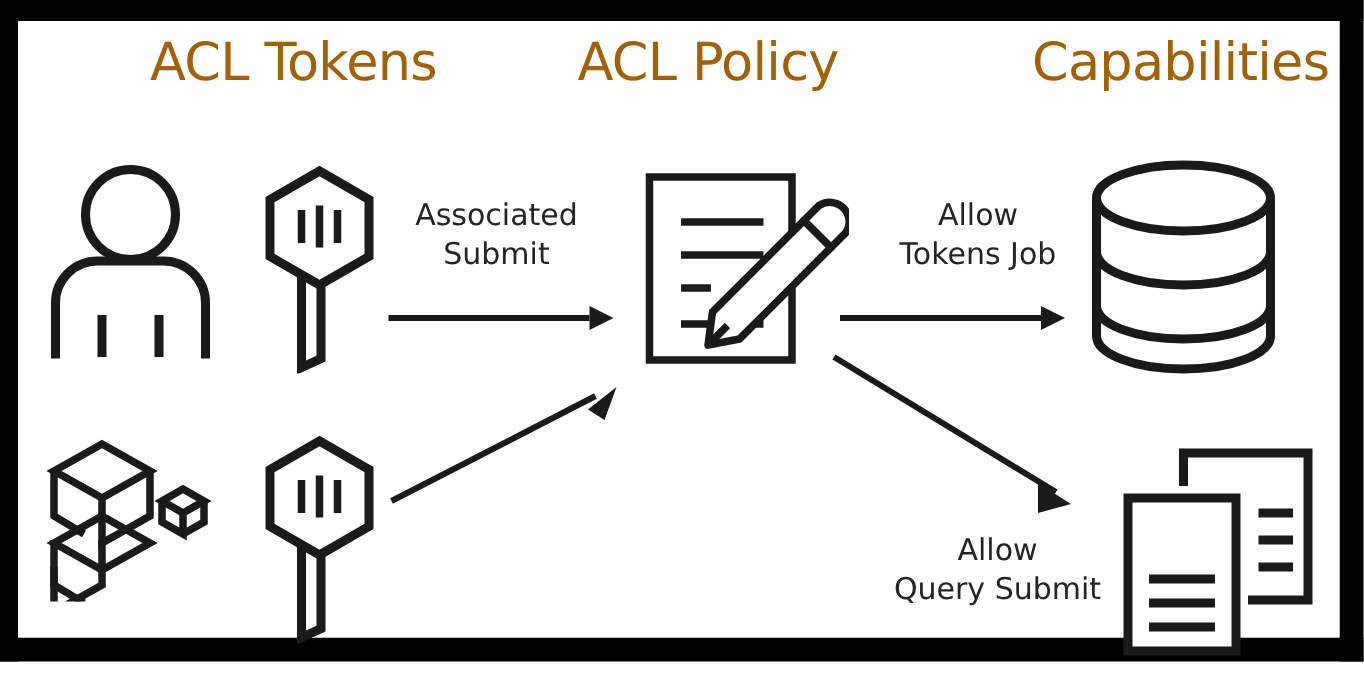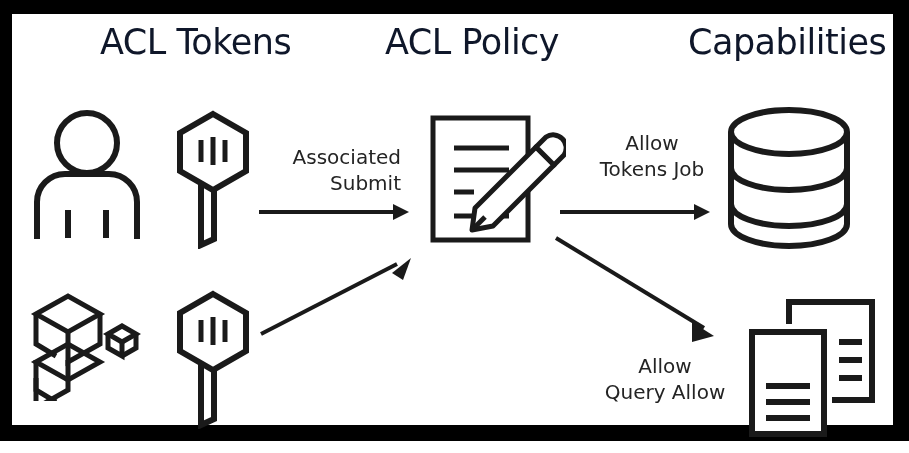--- a/index.html
+++ b/index.html
@@ -54,21 +54,21 @@
     width: 881px;
     height: 411px;
     background: #ffffff;
   }
 
   .hdr {
     position: absolute;
     font-family: "DejaVu Sans", sans-serif;
     font-size: 35px;
     font-weight: 400;
-    color: #0f172a;
+    color: #a16207;
     white-space: nowrap;
     letter-spacing: -0.5px;
   }
 
   .edge-label {
     position: absolute;
     font-family: "DejaVu Sans", sans-serif;
     font-size: 20px;
     color: #242424;
     text-align: center;
@@ -142,21 +142,21 @@
     <div class="icon-box" style="left:158px; top:272px;">
       <svg width="86" height="143" viewBox="0 0 86 143">
         <path d="M43 8 L76 27 L76 65 L43 84 L10 65 L10 27 Z" fill="none" stroke="#1a1a1a" stroke-width="6" stroke-linejoin="miter"></path>
         <line x1="31" y1="34" x2="31" y2="56" stroke="#1a1a1a" stroke-width="5"></line>
         <line x1="43" y1="31" x2="43" y2="59" stroke="#1a1a1a" stroke-width="5"></line>
         <line x1="55" y1="34" x2="55" y2="56" stroke="#1a1a1a" stroke-width="5"></line>
         <path d="M31 78 L31 139 L44 133 L44 84" fill="none" stroke="#1a1a1a" stroke-width="6" stroke-linejoin="miter"></path>
       </svg>
     </div>
 
-    <div class="edge-label" style="left:249px; top:131px; width:140px;text-align:right;">
+    <div class="edge-label" style="left:249px; top:117px; width:140px;">
       <div>Associated</div>
       <div>Submit</div>
     </div>
 
     <div class="arrow-box" style="left:245px; top:188px;">
       <svg width="155" height="20" viewBox="0 0 155 20">
         <line x1="2" y1="10" x2="136" y2="10" stroke="#1a1a1a" stroke-width="4"></line>
         <path d="M136 2 L152 10 L136 18 Z" fill="#1a1a1a"></path>
       </svg>
     </div>
@@ -200,21 +200,21 @@
 
     <div class="arrow-box" style="left:540px; top:218px;">
       <svg width="180" height="120" viewBox="0 0 180 120">
         <line x1="4" y1="6" x2="152" y2="96" stroke="#1a1a1a" stroke-width="4"></line>
         <path d="M140 90 L162 104 L140 110 Z" fill="#1a1a1a"></path>
       </svg>
     </div>
 
     <div class="edge-label" style="left:563px; top:340px; width:180px;">
       <div>Allow</div>
-      <div>Query Allow</div>
+      <div>Query Submit</div>
     </div>
 
     <div class="icon-box" style="left:712px; top:90px;">
       <svg width="130" height="148" viewBox="0 0 130 148">
         <g fill="none" stroke="#1a1a1a" stroke-width="6">
           <ellipse cx="65" cy="28" rx="58" ry="22"></ellipse>
           <path d="M7 28 L7 64 A58 22 0 0 0 123 64 L123 28"></path>
           <path d="M7 64 L7 100 A58 22 0 0 0 123 100 L123 64"></path>
           <path d="M7 100 L7 120 A58 22 0 0 0 123 120 L123 100"></path>
         </g>

